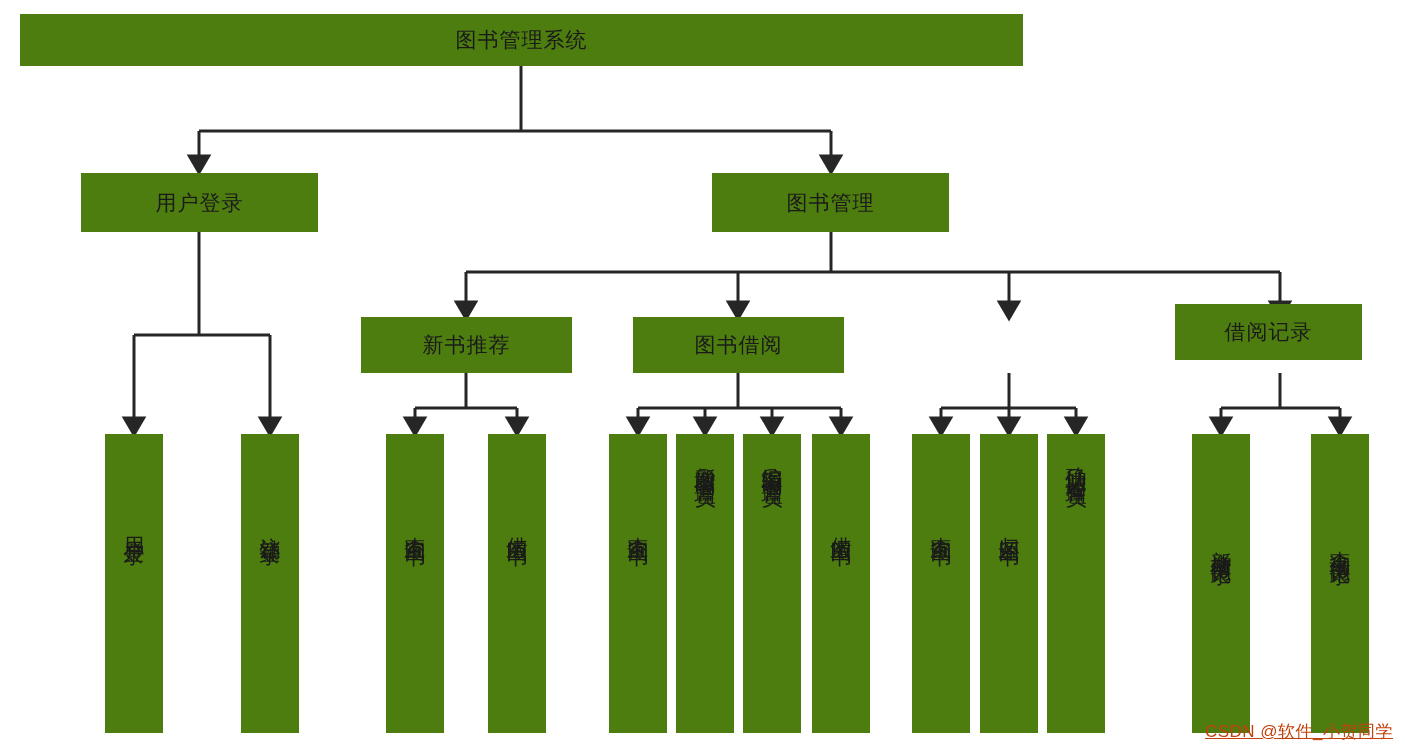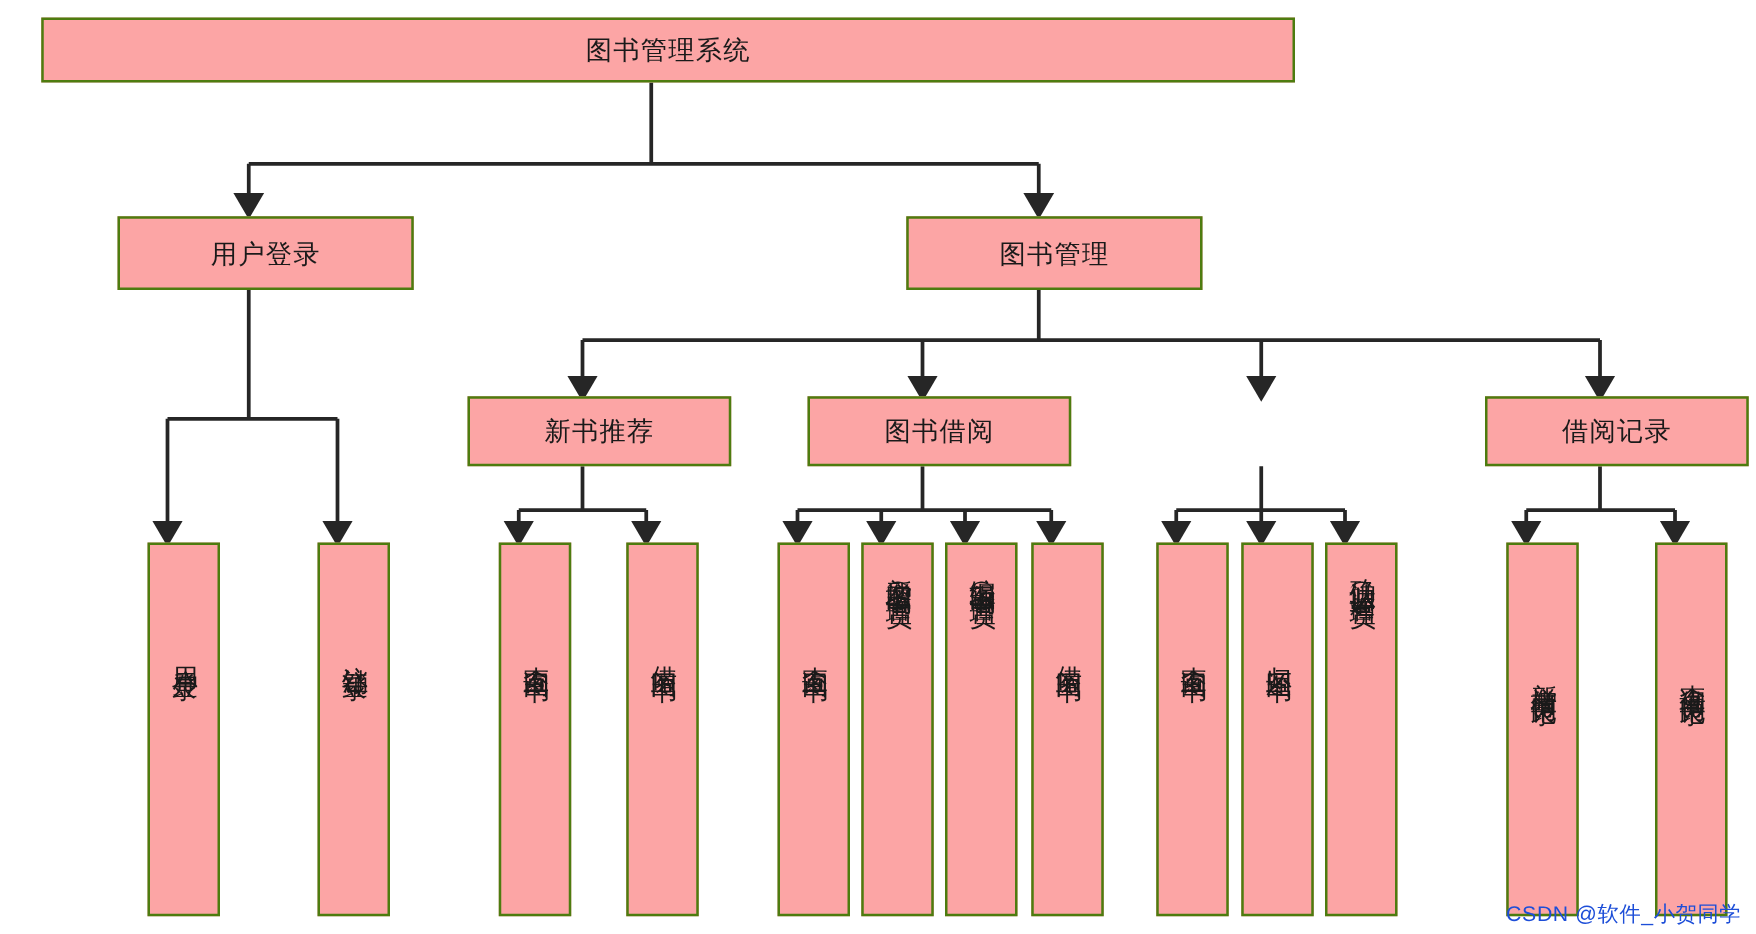--- a/index.html
+++ b/index.html
@@ -13,27 +13,26 @@
   #canvas {
     position: relative;
     width: 1405px;
     height: 747px;
     background: #ffffff;
     overflow: hidden;
   }
   .node {
     position: absolute;
     box-sizing: border-box;
-    background: #fca5a5;
-    border: 2px solid #4d7c0f;
+    background: #4d7c0f;
+    border: 6px solid #4d7c0f;
     display: flex;
     align-items: center;
     justify-content: center;
     color: #1a1a1a;
-    margin-left: 13px;
   }
   .node.h {
     font-size: 21px;
     letter-spacing: 1px;
   }
   .node.v {
     align-items: flex-start;
     justify-content: center;
     padding-top: 6px;
   }
@@ -54,23 +53,24 @@
     left: 0; top: 0;
     width: 1405px;
     height: 747px;
     pointer-events: none;
   }
   #watermark {
     position: absolute;
     right: 12px;
     bottom: 4px;
     font-size: 17px;
-    color: #1d4ed8;
+    color: #c2410c;
     letter-spacing: 0.5px;
     white-space: nowrap;
+    text-decoration: underline;
   }
 </style>
 </head>
 <body>
 
 <div id="canvas">
 
   <svg id="edges" viewBox="0 0 1405 747" xmlns="http://www.w3.org/2000/svg">
     <defs>
       <marker id="arrow" markerWidth="9" markerHeight="9" refX="3.2" refY="4.5" orient="auto" markerUnits="strokeWidth">
@@ -131,21 +131,21 @@
   <div class="node h" style="left:712px; top:173px; width:237px; height:59px;">
     <span>图书管理</span>
   </div>
 
   <div class="node h" style="left:361px; top:317px; width:211px; height:56px;font-family:Liberation Serif, serif;">
     <span>新书推荐</span>
   </div>
   <div class="node h" style="left:633px; top:317px; width:211px; height:56px;align-items:center;">
     <span>图书借阅</span>
   </div>
-  <div class="node h" style="left:1175px; top:317px; width:211px; height:56px;">
+  <div class="node h" style="left:1175px; top:304px; width:187px; height:56px;">
     <span>借阅记录</span>
   </div>
 
   <div class="node v mid" style="left:105px; top:434px; width:58px; height:299px;">
     <span class="vlabel">用户登录</span>
   </div>
   <div class="node v mid" style="left:241px; top:434px; width:58px; height:299px;">
     <span class="vlabel">注销登录</span>
   </div>
 

